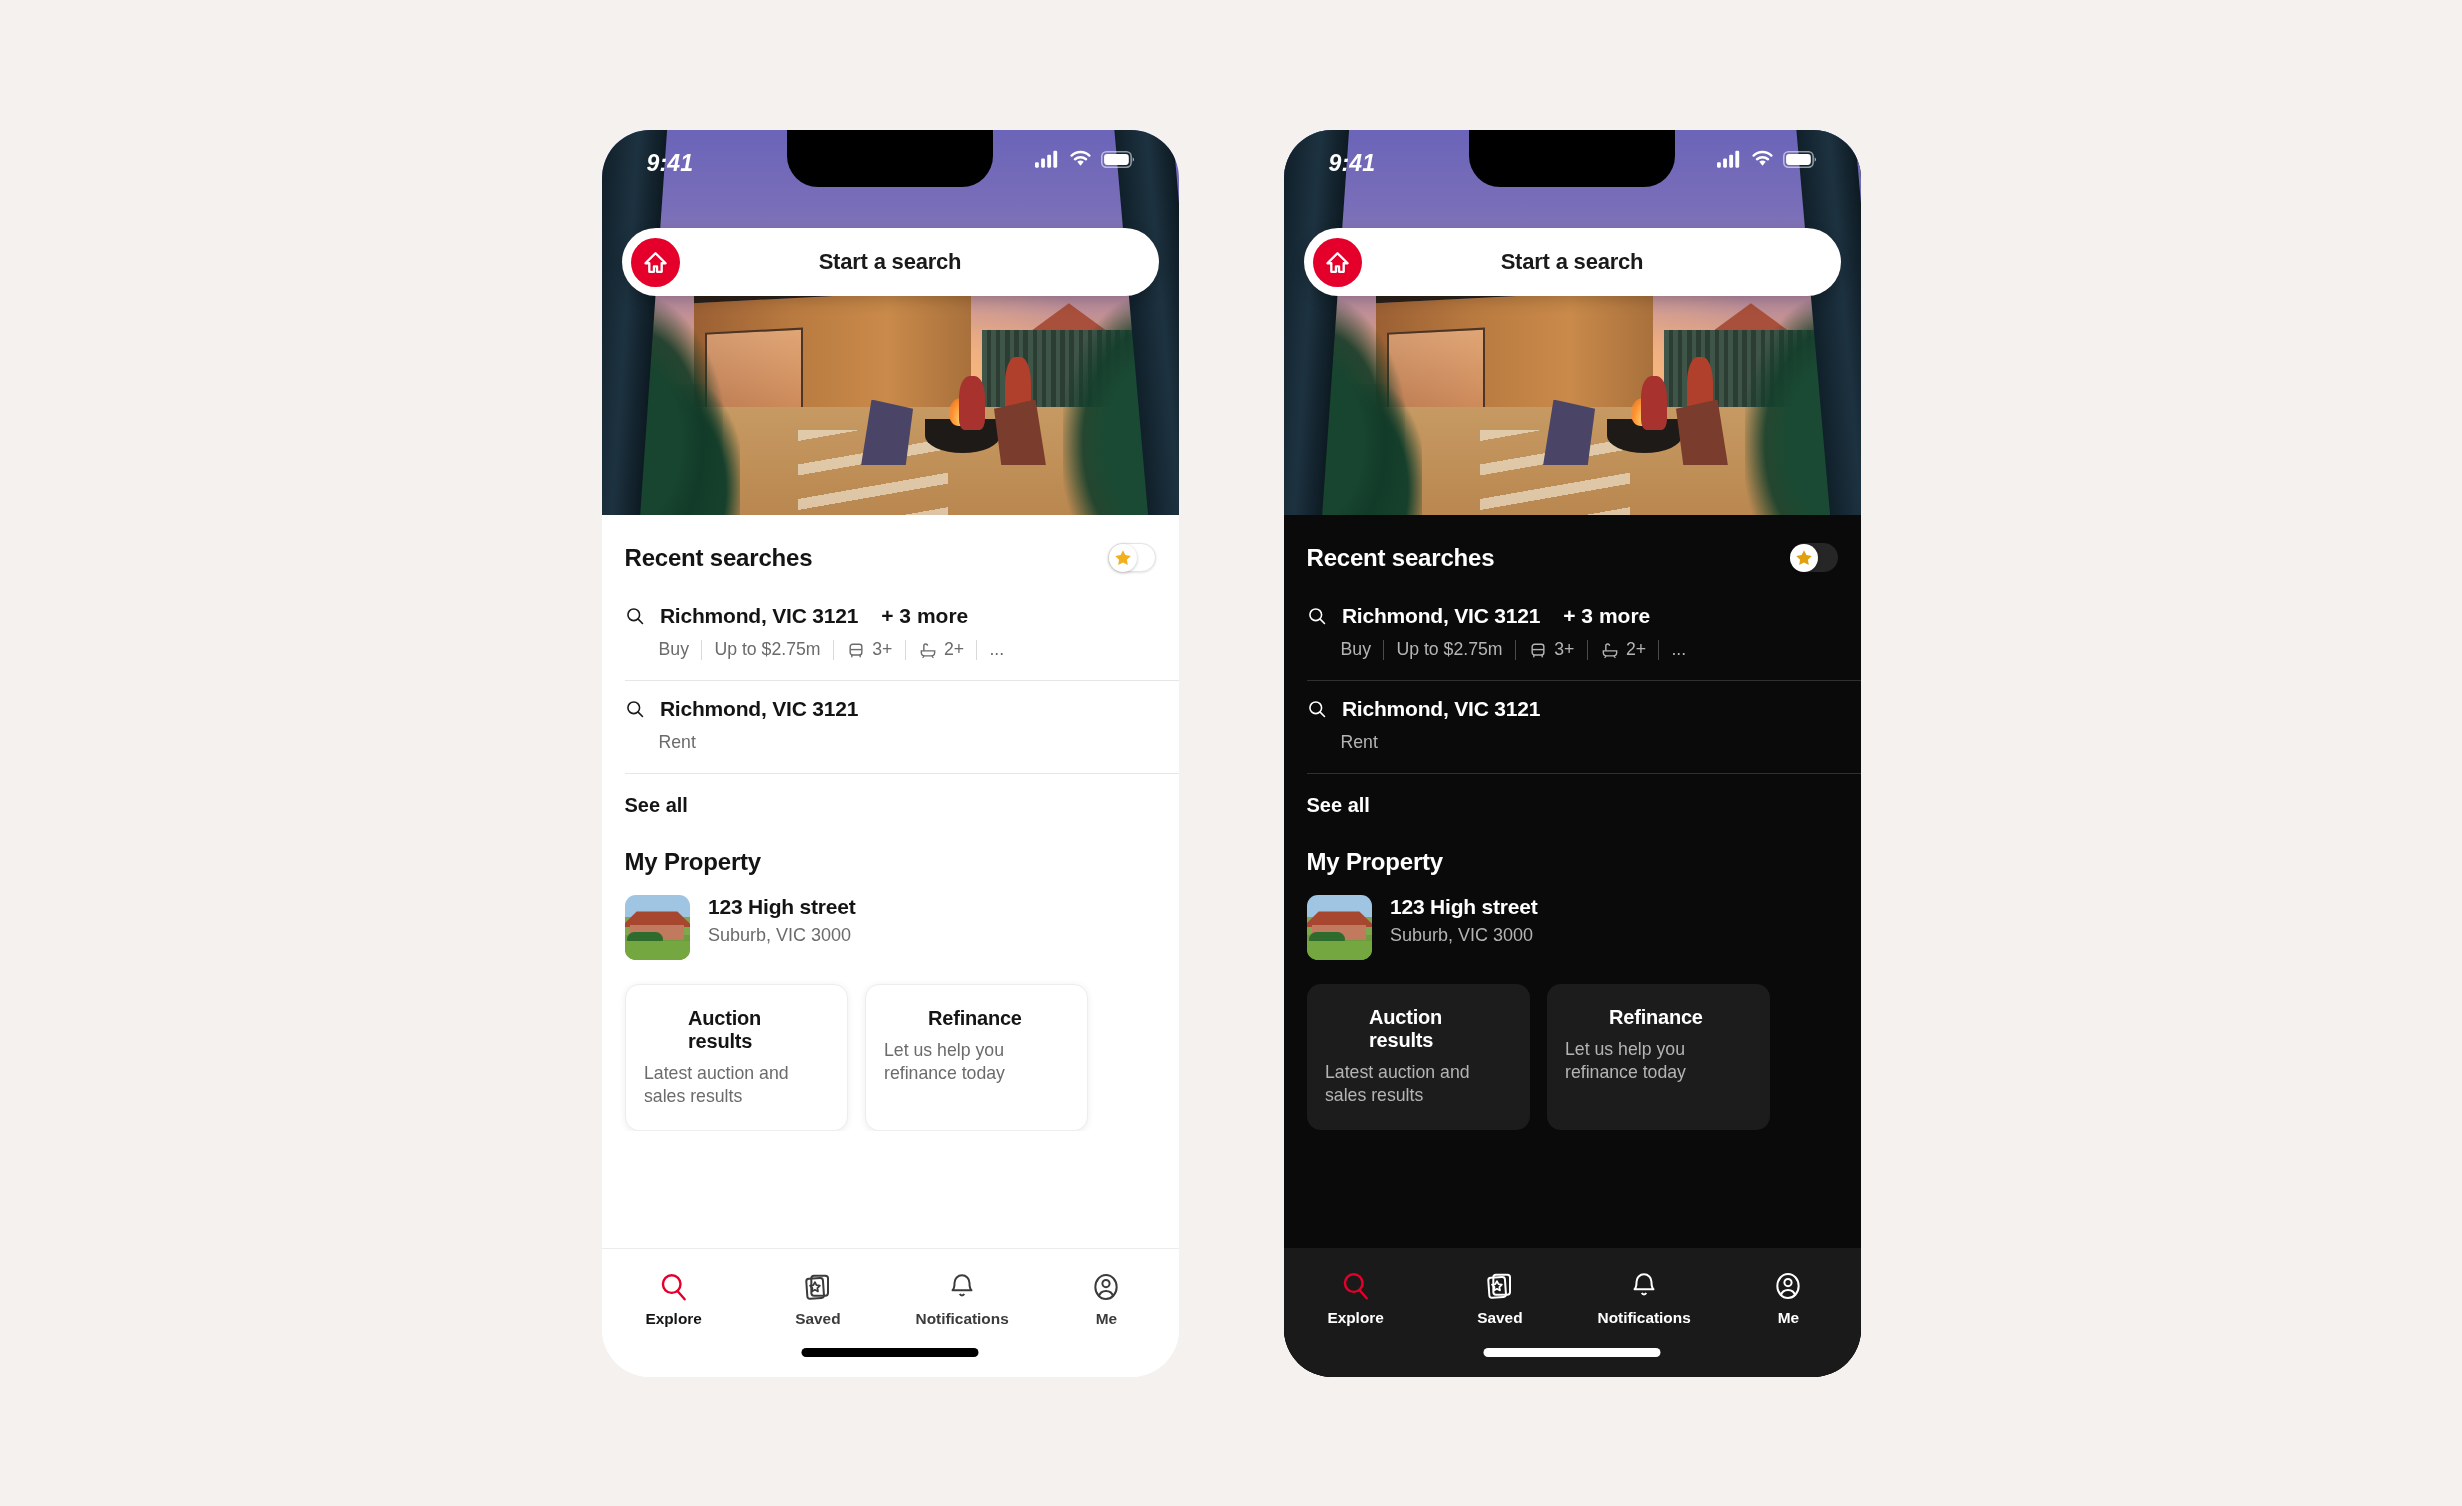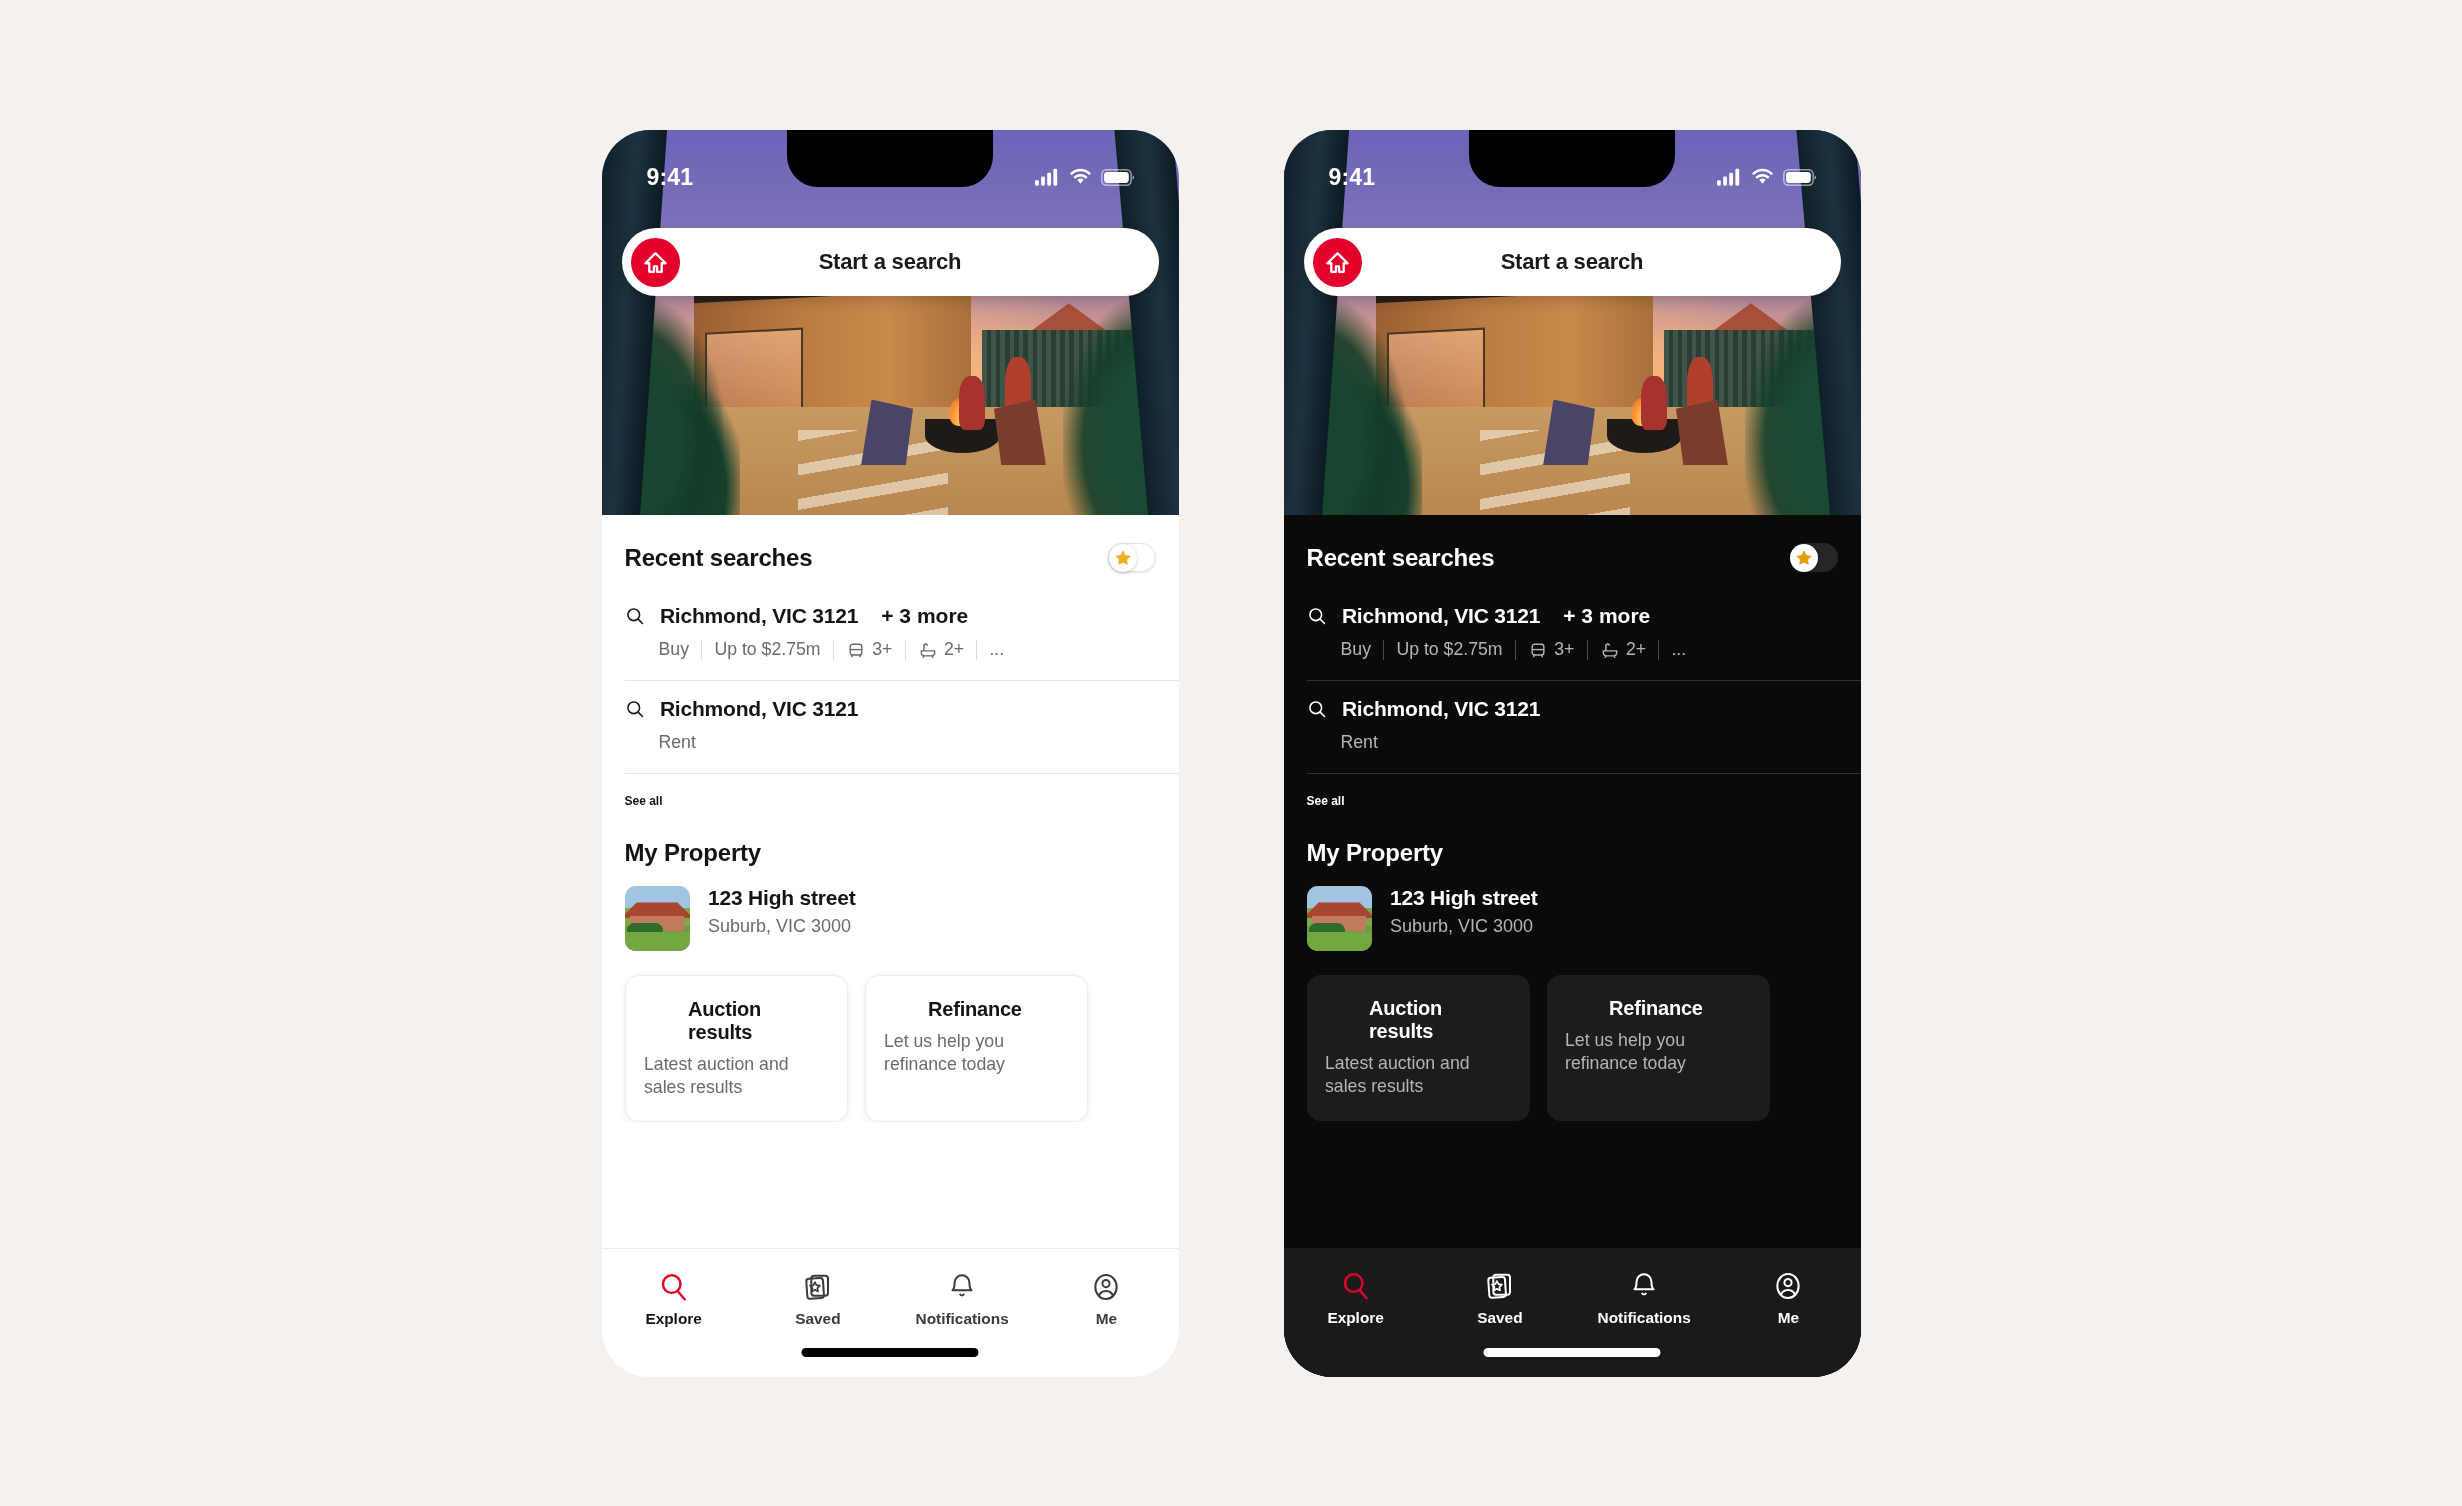--- a/index.html
+++ b/index.html
@@ -133,25 +133,26 @@
   .hero .palm-r { right: -6%; background: radial-gradient(ellipse at 60% 60%, #1a4a33 0 38%, rgba(20,62,43,.9) 55%, rgba(12,40,28,0) 74%); }
   .hero .bush-l {
     position:absolute; left:2%; bottom:0; width:22%; height:34%;
     background: radial-gradient(ellipse at 50% 80%, #16402c 0 55%, rgba(15,45,31,0) 78%);
   }
 
   
   .statusbar {
     position: absolute; top: 0; left: 0; right: 4px;
     height: 74px;
-    display: flex; align-items: center;
+    display: flex; align-items: flex-start;
     justify-content: space-between;
     padding: 20px 40px 0 45px;
     z-index: 6;
     color: #fff;
+    font-style: italic;
   }
   .clock { font-size: 23px; font-weight: 600; letter-spacing: 0.2px; }
   .sb-icons { display: flex; align-items: center; gap: 8.5px; }
   .notch {
     position: absolute; top: 0; left: 50%;
     transform: translateX(-50%);
     width: 206px; height: 57px;
     background: #000;
     border-radius: 0 0 31px 31px;
     z-index: 7;
@@ -244,21 +245,21 @@
   .light .srow-meta { color: #6b6b6b; }
   .dark  .srow-meta { color: #b4b4b4; }
   .meta-sep { width: 0.8px; height: 20px; }
   .light .meta-sep { background: #d9d9d9; }
   .dark  .meta-sep { background: #4a4a4a; }
   .meta-ico { display: flex; align-items: center; gap: 6.2px; }
 
   .seeall {
     padding: 21.5px 23px 23px 23px;
     position: relative;
-    font-size: 12px; font-weight: 700;
+    font-size: 20px; font-weight: 700;
   }
   .light .seeall { color: #141414; }
   .dark  .seeall { color: #fff; }
 
   .myprop-title {
     padding: 7.7px 23px 12.3px 23px;
     font-size: 24px; font-weight: 700; letter-spacing: -0.2px;
   }
   .light .myprop-title { color: #141414; }
   .dark  .myprop-title { color: #fff; }

